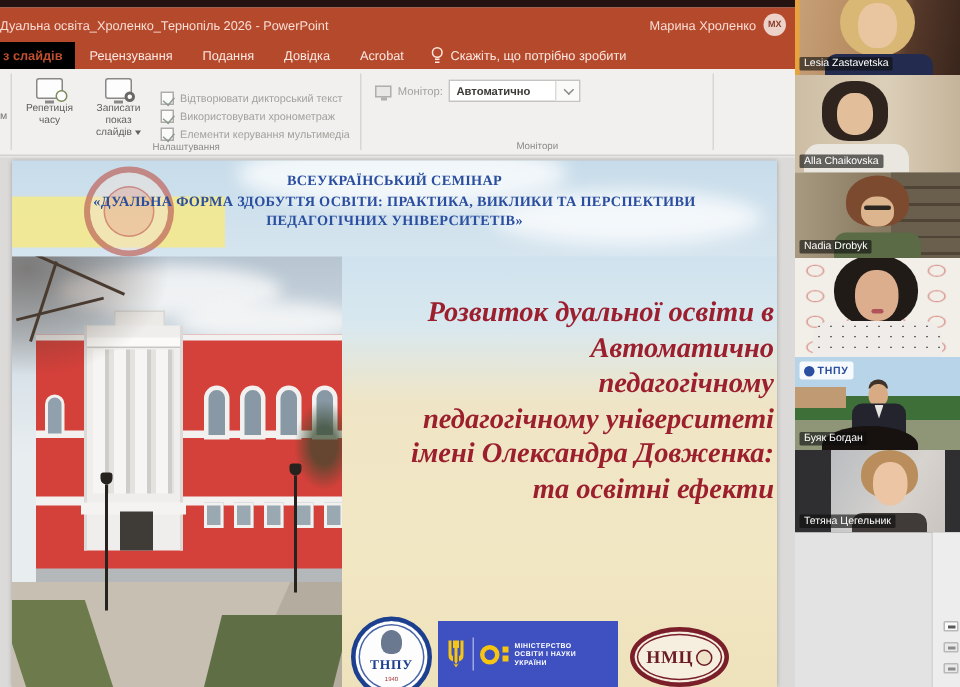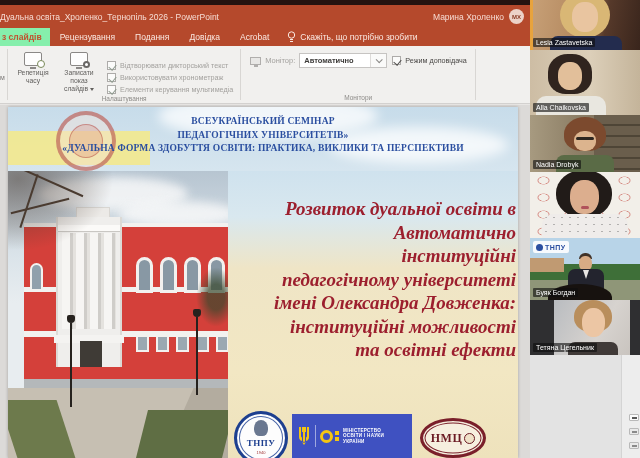--- a/index.html
+++ b/index.html
@@ -14,21 +14,21 @@
               display:flex; align-items:center; }
   .doc-title { position:absolute; left:0; right:0; text-align:left; font-size:8.5px; color:#f7ddd4; }
   .account { position:absolute; right:6px; top:0; height:23px; display:flex; align-items:center; gap:5px; }
   .account-name { font-size:8.5px; color:#f7ddd4; }
   .avatar { width:15px; height:15px; border-radius:50%; background:#ecd2c8; color:#8a3c26;
             font-size:6px; font-weight:bold; display:flex; align-items:center; justify-content:center; }
 
   .tabrow { position:absolute; left:0; top:28px; width:530px; height:18px; background:#b5492c;
             display:flex; align-items:stretch; }
   .tab { padding:0 10px; display:flex; align-items:center; font-size:8.5px; color:#fbe9e2; cursor:default; }
-  .tab.active { background:#86efac; color:#c0502f; font-weight:bold; padding:0 8px 0 2px; }
+  .tab.active { background:#000000; color:#c0502f; font-weight:bold; padding:0 8px 0 2px; }
   .tellme { display:flex; align-items:center; gap:4px; padding:0 8px; color:#fbe9e2; font-size:8.5px; }
   .bulb { width:9px; height:12px; }
 
   .ribbon { position:absolute; left:0; top:46px; width:530px; height:58px; background:#f1f0ee;
             border-bottom:1px solid #d3d1cf; display:flex; align-items:stretch; }
   .clip-frag { width:7px; overflow:hidden; font-size:7px; color:#7a7876; padding-top:28px; }
   .rsep { width:1px; background:#d8d6d3; margin:3px 0; }
   .rgroup { display:flex; flex-direction:column; }
   .rgroup-content { flex:1; display:flex; align-items:stretch; padding:2px 3px 0 3px; gap:2px; }
   .rgroup-label { text-align:center; font-size:6.5px; color:#8d8b88; padding:1px 0 2px 0; }
@@ -44,21 +44,21 @@
   .dn-arrow { display:inline-block; width:0; height:0; border-left:2.5px solid transparent;
               border-right:2.5px solid transparent; border-top:3px solid #62605e; margin-left:2px; }
   .chk-col { display:flex; flex-direction:column; justify-content:flex-end; gap:3px; padding:4px 4px 0 4px; }
   .chk-row { display:flex; align-items:center; gap:4px; }
   .chk-box { width:9px; height:9px; border:1px solid #adaba9; background:#fbfbfa; position:relative; flex:0 0 auto; }
   .chk-box.checked:after { content:""; position:absolute; left:2px; top:1px; width:4px; height:6px;
         border-right:1.5px solid #8f9b8f; border-bottom:1.5px solid #8f9b8f; transform:rotate(40deg); }
   .chk-box.dark.checked:after { border-color:#4f4d4b; }
   .chk-label { font-size:7.2px; color:#a3a19e; white-space:nowrap; }
   .chk-label.dark { color:#4a4846; }
-  .mon-rows { display:flex; flex-direction:row; gap:5px; padding:5px 6px 0 6px;text-align:right; }
+  .mon-rows { display:flex; flex-direction:column; gap:5px; padding:5px 6px 0 6px;text-align:right; }
   .mon-row1 { display:flex; align-items:center; gap:4px; }
   .mon-lbl { font-size:7.5px; color:#a3a19e; }
   .screen-ic { width:11px; height:8px; border:1px solid #b0aeac; background:#e8e7e5; position:relative; }
   .screen-ic:after { content:""; position:absolute; left:3px; bottom:-3px; width:4px; height:2px; background:#b0aeac; }
   .dropdown { width:88px; height:15px; background:#fff; border:1px solid #c6c4c2; display:flex;
               align-items:center; justify-content:space-between; }
   .dropdown .dval { font-size:7.5px; color:#3c3a38; font-weight:bold; padding-left:4px; }
   .dd-chev { width:16px; height:100%; border-left:1px solid #dddbd9; display:flex; align-items:center;
              justify-content:center; background:#fafaf9; }
   .chev { width:5px; height:5px; border-right:1.2px solid #8a8886; border-bottom:1.2px solid #8a8886;
@@ -288,45 +288,41 @@
             <div class="mon-row1">
               <span class="screen-ic"></span>
               <span class="mon-lbl">Монітор:</span>
               <div class="dropdown">
                 <span class="dval">Автоматично</span>
                 <span class="dd-chev">
                     <span class="chev"></span>
                   </span>
               </div>
             </div>
-            <div class="chk-row">
-              <span class="chk-box dark checked"></span>
-              <span class="chk-label dark">Режим доповідача</span>
-            </div>
           </div>
         </div>
         <div class="rgroup-label">Монітори</div>
       </div>
 
       <div class="rsep"></div>
     </div>
 
     <div class="slide-area">
       <div class="slide">
         <div class="cloud" style="left:150px; top:-14px; width:220px; height:46px;"></div>
         <div class="cloud" style="left:320px; top:20px; width:180px; height:36px;"></div>
         <div class="flag-band-yellow"></div>
         <div class="seal">
             <div class="seal-inner"></div>
           </div>
 
         <div class="slide-header">
           <div>ВСЕУКРАЇНСЬКИЙ СЕМІНАР</div>
+          <div>«ДУАЛЬНА ФОРМА ЗДОБУТТЯ ОСВІТИ: ПРАКТИКА, ВИКЛИКИ ТА ПЕРСПЕКТИВИ</div>
           <div>ПЕДАГОГІЧНИХ УНІВЕРСИТЕТІВ»</div>
-          <div>«ДУАЛЬНА ФОРМА ЗДОБУТТЯ ОСВІТИ: ПРАКТИКА, ВИКЛИКИ ТА ПЕРСПЕКТИВИ</div>
         </div>
 
         <div class="photo">
           <div class="ph-cloud" style="left:30px; top:6px; width:150px; height:34px;"></div>
           <div class="ph-cloud" style="left:110px; top:30px; width:120px; height:26px;"></div>
           <div class="bld">
             <div class="trim" style="top:0;"></div>
             <div class="trim" style="top:64px; height:5px;"></div>
             <div class="trim" style="top:108px; height:6px;"></div>
             <div class="attic"></div>
@@ -358,24 +354,23 @@
           <div class="branches"></div>
           <div class="twig" style="left:8px; top:10px; width:70px; height:2px; transform:rotate(24deg);"></div>
           <div class="twig" style="left:2px; top:34px; width:60px; height:2px; transform:rotate(-14deg);"></div>
           <div class="twig" style="left:20px; top:2px; width:2px; height:56px; transform:rotate(18deg);"></div>
         </div>
 
         <div class="right-panel">
           <div class="slide-title">
             <div>Розвиток дуальної освіти в</div>
             <div>Автоматично</div>
-            <div>інституційні</div>
+            <div>педагогічному</div>
             <div>педагогічному університеті</div>
             <div>імені Олександра Довженка:</div>
-            <div>інституційні можливості</div>
             <div>та освітні ефекти</div>
           </div>
 
           <div class="logos">
             <div class="tnpu-logo">
               <div class="tnpu-portrait"></div>
               <div class="tnpu-text">ТНПУ</div>
               <div class="tnpu-year">1940</div>
             </div>
             <div class="mes-logo">

